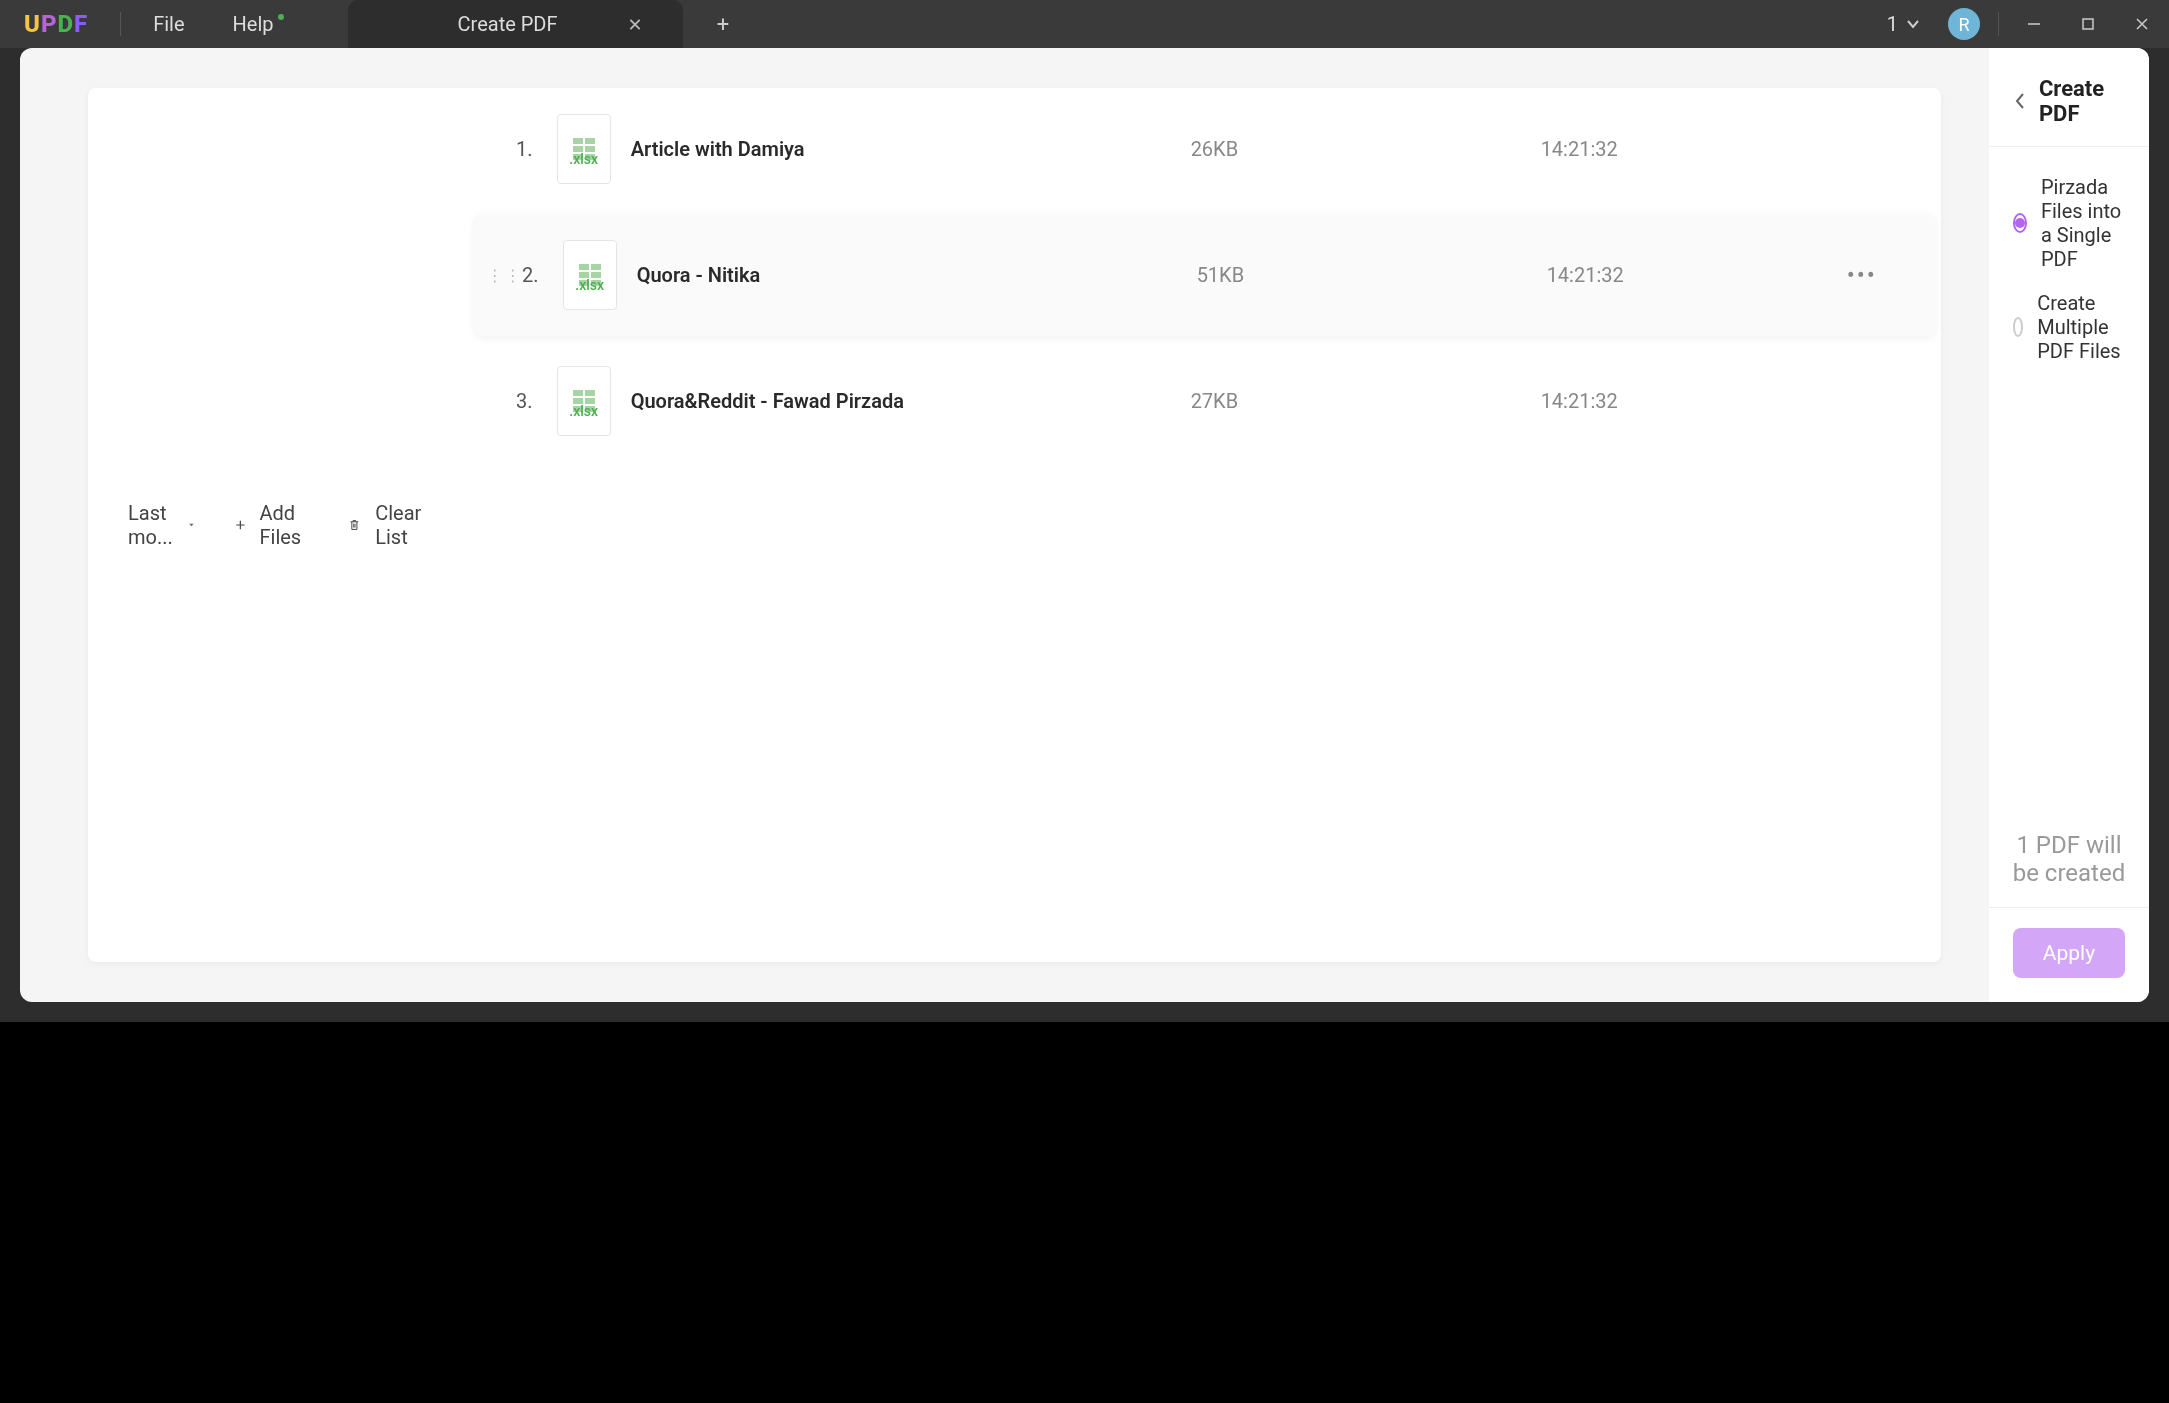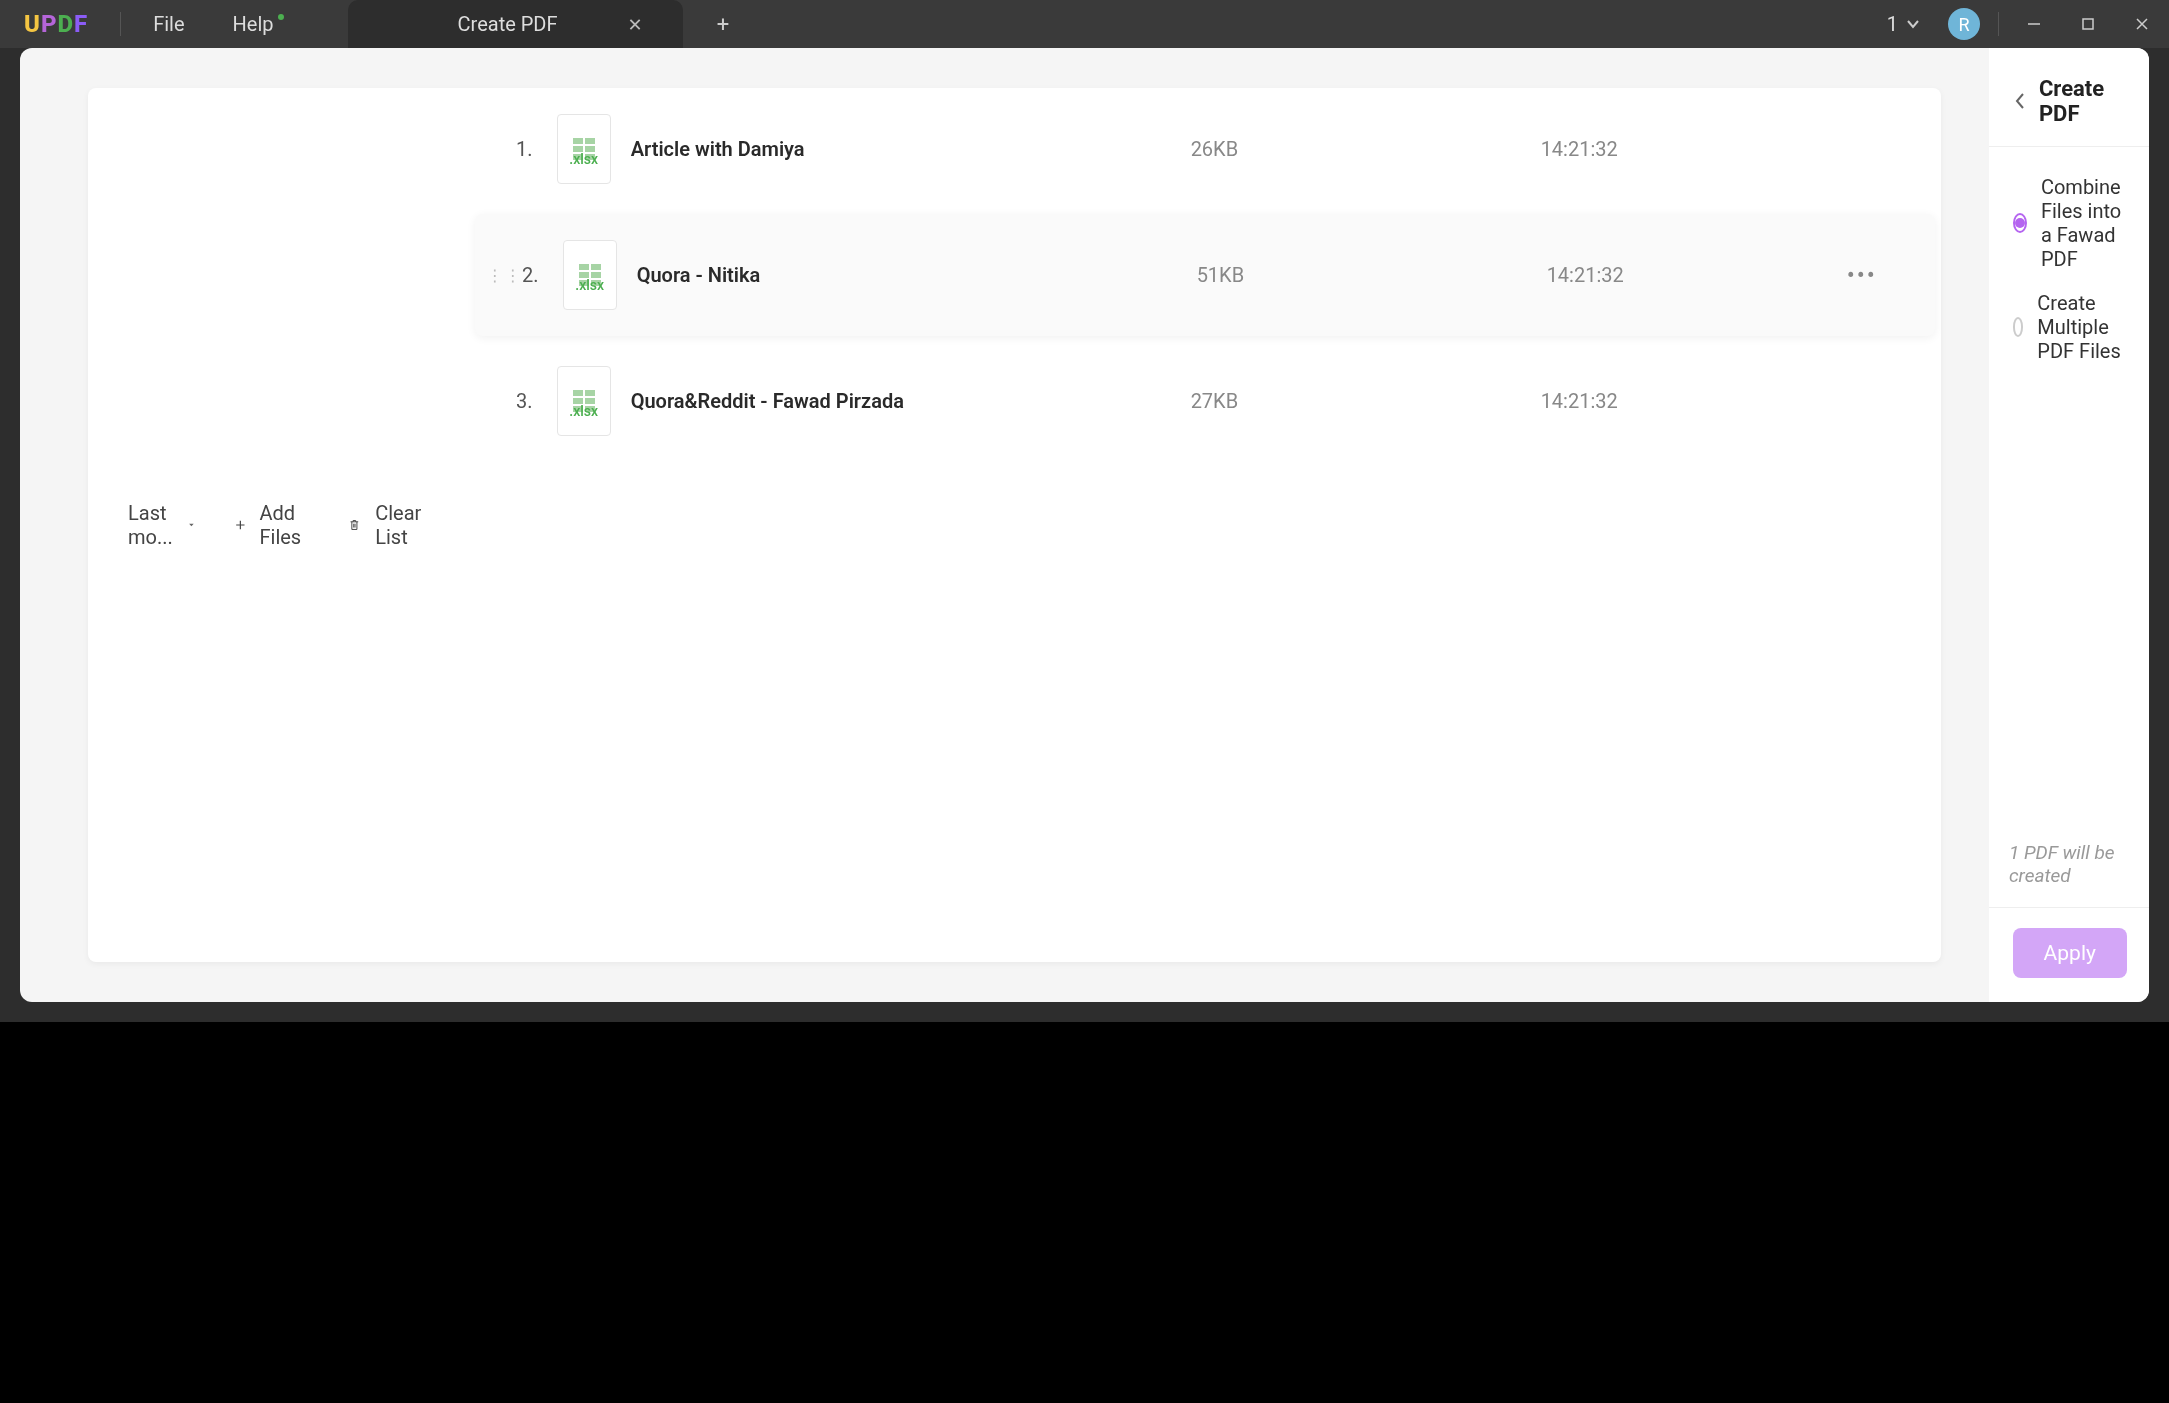--- a/index.html
+++ b/index.html
@@ -288,25 +288,24 @@
 }
 .radio.selected::after {
   content: "";
   width: 10px;
   height: 10px;
   background: #b565f0;
   border-radius: 50%;
 }
 .sidebar-spacer { flex: 1; }
 .sidebar-status {
-  text-align: left;
+  text-align: center;
   color: #999;
-  font-size: 19px;
+  font-size: 24px;
   padding: 20px;
-  font-style: italic;
 }
 .apply-btn {
   margin: 0 24px;
   padding: 13px;
   background: #d3a6f7;
   color: #fff;
   text-align: center;
   border-radius: 8px;
   font-size: 21px;
   cursor: pointer;
@@ -462,21 +461,21 @@
         <div class="back">
           <svg width="14" height="20" viewBox="0 0 14 20">
                 <path d="M10 3 L4 10 L10 17" stroke="#666" stroke-width="2" fill="none"></path>
               </svg>
         </div>
         <div class="sidebar-title">Create PDF</div>
       </div>
 
       <div class="radio-option">
         <div class="radio selected"></div>
-        <span>Combine Files into a Fawad PDF</span>
+        <span>Pirzada Files into a Single PDF</span>
       </div>
       <div class="radio-option">
         <div class="radio"></div>
         <span>Create Multiple PDF Files</span>
       </div>
 
       <div class="sidebar-spacer"></div>
       <div class="sidebar-status">1 PDF will be created</div>
       <div style="border-top:1px solid #eee;margin:0 0 20px 0;"></div>
       <div class="apply-btn">Apply</div>

